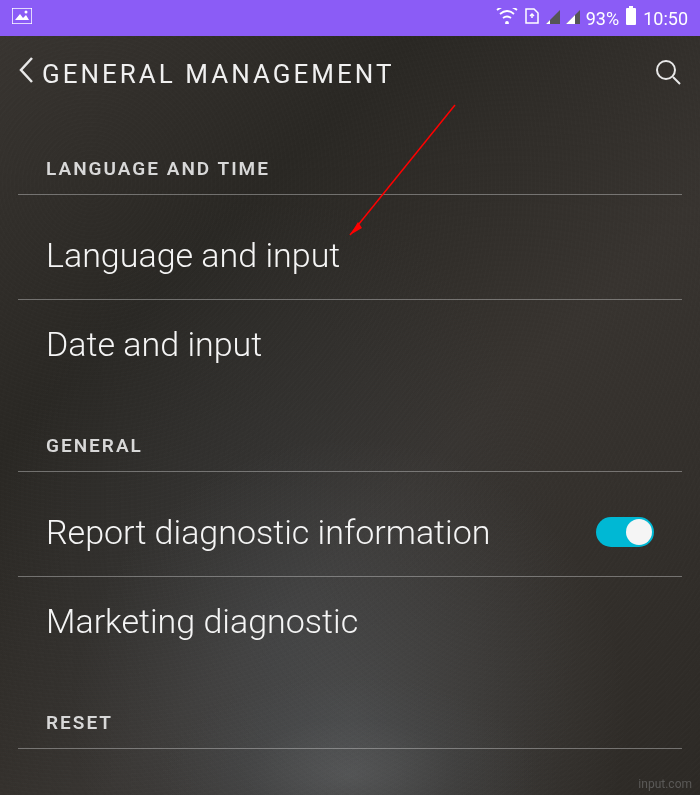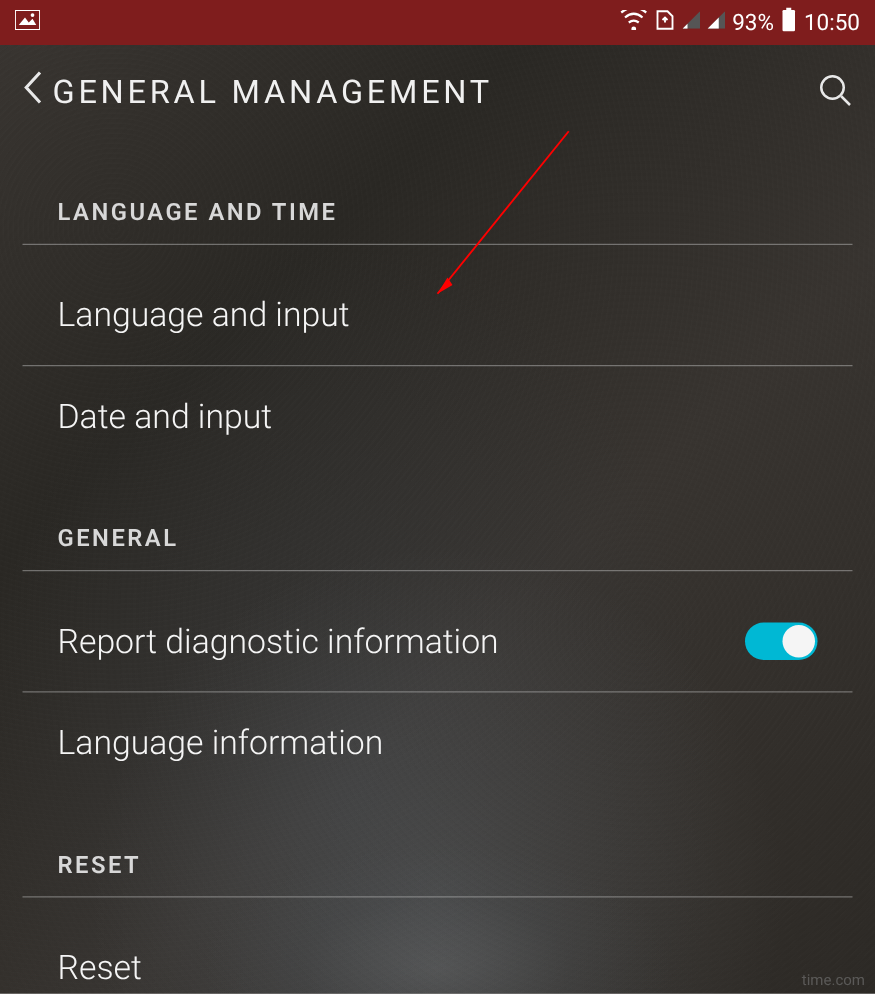--- a/index.html
+++ b/index.html
@@ -46,21 +46,21 @@
         repeating-radial-gradient(circle at 73% 63%, rgba(0,0,0,0.05) 0px, transparent 3px, transparent 5px);
     }
     .container {
       position: relative;
       z-index: 1;
       width: 100%;
       height: 100%;
     }
     .status-bar {
       height: 36px;
-      background: #7f1d1d;
+      background: #8b5cf6;
       display: flex;
       align-items: center;
       justify-content: space-between;
       padding: 0 12px;
       color: #fff;
       font-size: 17px;
     }
     .status-left {
       display: flex;
       align-items: center;
@@ -113,21 +113,21 @@
       padding: 24px 28px;
       margin: 0 18px;
       border-bottom: 1px solid rgba(200,200,200,0.45);
       cursor: pointer;
     }
     .settings-item.no-border {
       border-bottom: none;
     }
     .settings-label {
       color: #f5f5f5;
-      font-size: 27px;
+      font-size: 34px;
       font-weight: 300;
     }
     .toggle {
       width: 58px;
       height: 30px;
       background: #00b8d4;
       border-radius: 15px;
       position: relative;
       cursor: pointer;
     }
@@ -235,29 +235,29 @@
   </div>
 
   <div class="section-header">GENERAL</div>
 
   <div class="settings-item">
     <span class="settings-label">Report diagnostic information</span>
     <div class="toggle"></div>
   </div>
 
   <div class="settings-item no-border">
-    <span class="settings-label">Language information</span>
+    <span class="settings-label">Marketing diagnostic</span>
   </div>
 
   <div class="section-header">RESET</div>
 
   <div class="settings-item no-border">
     <span class="settings-label">Reset</span>
   </div>
 
   <svg class="arrow" width="120" height="150" viewBox="0 0 120 150">
     <line x1="115" y1="5" x2="10" y2="135" stroke="#ff0000" stroke-width="1.5"></line>
     <polygon points="10,135 18,122 22,128" fill="#ff0000"></polygon>
   </svg>
 
-  <div class="watermark">time.com</div>
+  <div class="watermark">input.com</div>
 
 </div>
 
 </body></html>

